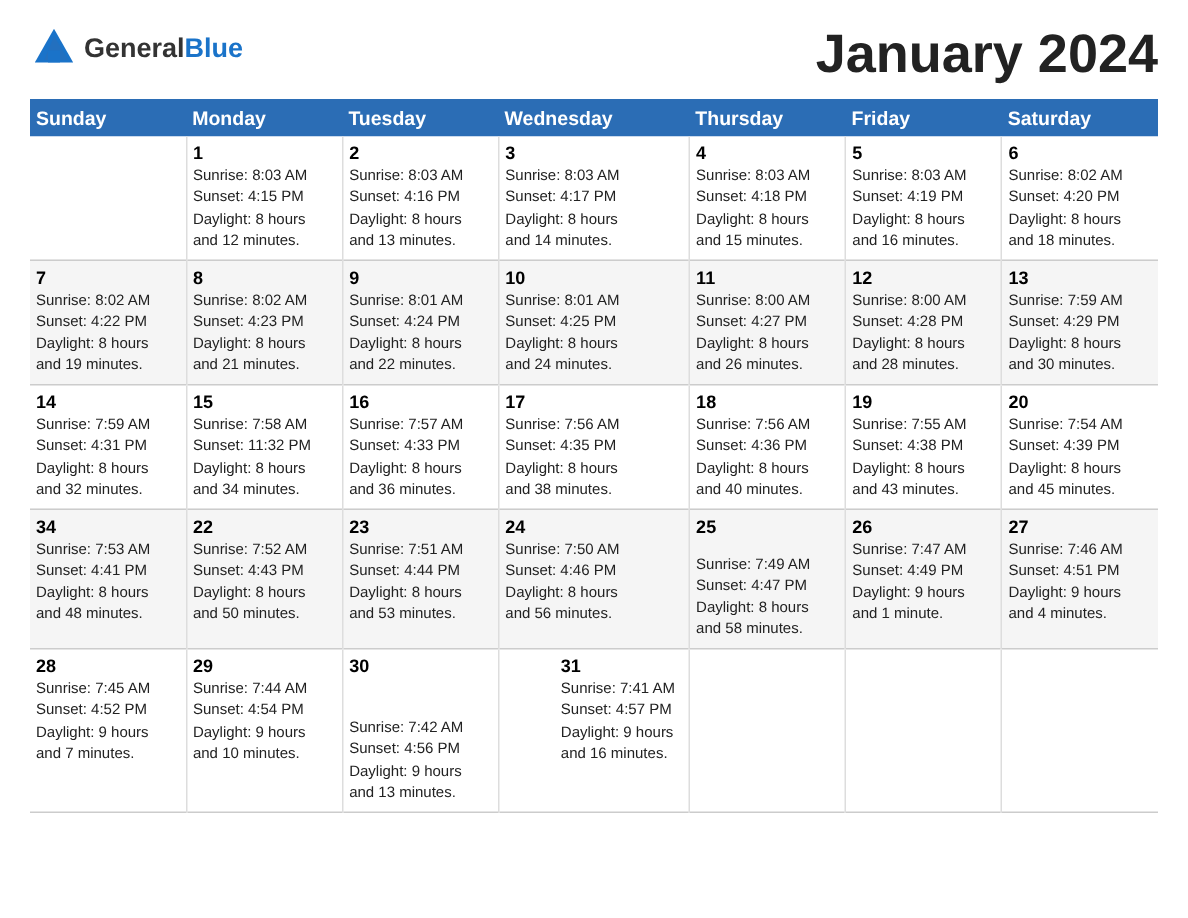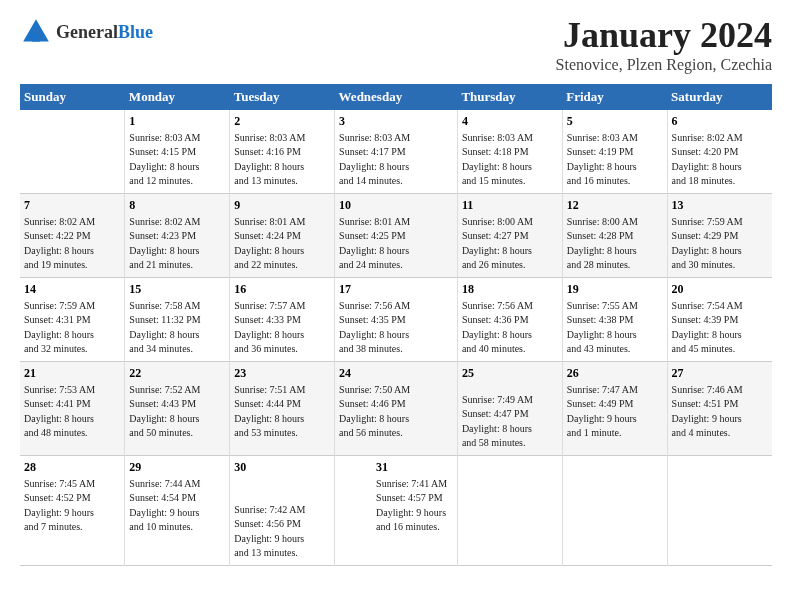--- a/index.html
+++ b/index.html
@@ -6,21 +6,20 @@
     body {
       font-family: Arial, sans-serif;
       background: #fff;
       width: 792px;
       height: 612px;
       overflow: hidden;
     }
     .page {
       width: 792px;
       padding: 16px 20px 10px 20px;
-      font-family: Liberation Serif, serif;
     }
     .header {
       display: flex;
       align-items: flex-start;
       justify-content: space-between;
       margin-bottom: 10px;
     }
     .logo {
       display: flex;
       align-items: center;
@@ -94,21 +93,20 @@
         <polygon points="20,4 36,32 4,32" fill="#1a73c9"></polygon>
         <polygon points="20,10 32,30 12,30" fill="#2b6db5" opacity="0.5"></polygon>
         <rect x="15" y="22" width="10" height="10" fill="#1a73c9"></rect>
       </svg>
       <div>
         <span style="font-size:18px;font-weight:bold;color:#333;">General</span><span style="font-size:18px;font-weight:bold;color:#1a73c9;">Blue</span>
       </div>
     </div>
     <div class="title-block">
       <div class="title-month">January 2024</div>
-      <div class="title-location">Stenovice, Plzen Region, Czechia</div>
     </div>
   </div>
 
   <table>
     <thead>
       <tr>
 
       <th>Sunday</th>
           <th>Monday</th>
           <th>Tuesday</th>
@@ -261,21 +259,21 @@
           <td style="height: 82px;">
             <span class="day-num">20</span>
             <div class="cell-text" style="white-space: pre-line;">Sunrise: 7:54 AM
 Sunset: 4:39 PM
 Daylight: 8 hours
 and 45 minutes.</div>
           </td>
         </tr>
         <tr>
           <td style="height: 82px;">
-            <span class="day-num">21</span>
+            <span class="day-num">34</span>
             <div class="cell-text" style="white-space: pre-line;">Sunrise: 7:53 AM
 Sunset: 4:41 PM
 Daylight: 8 hours
 and 48 minutes.</div>
           </td>
           <td style="height: 82px; margin-left: 16px;">
             <span class="day-num">22</span>
             <div class="cell-text" style="white-space: pre-line;">Sunrise: 7:52 AM
 Sunset: 4:43 PM
 Daylight: 8 hours

